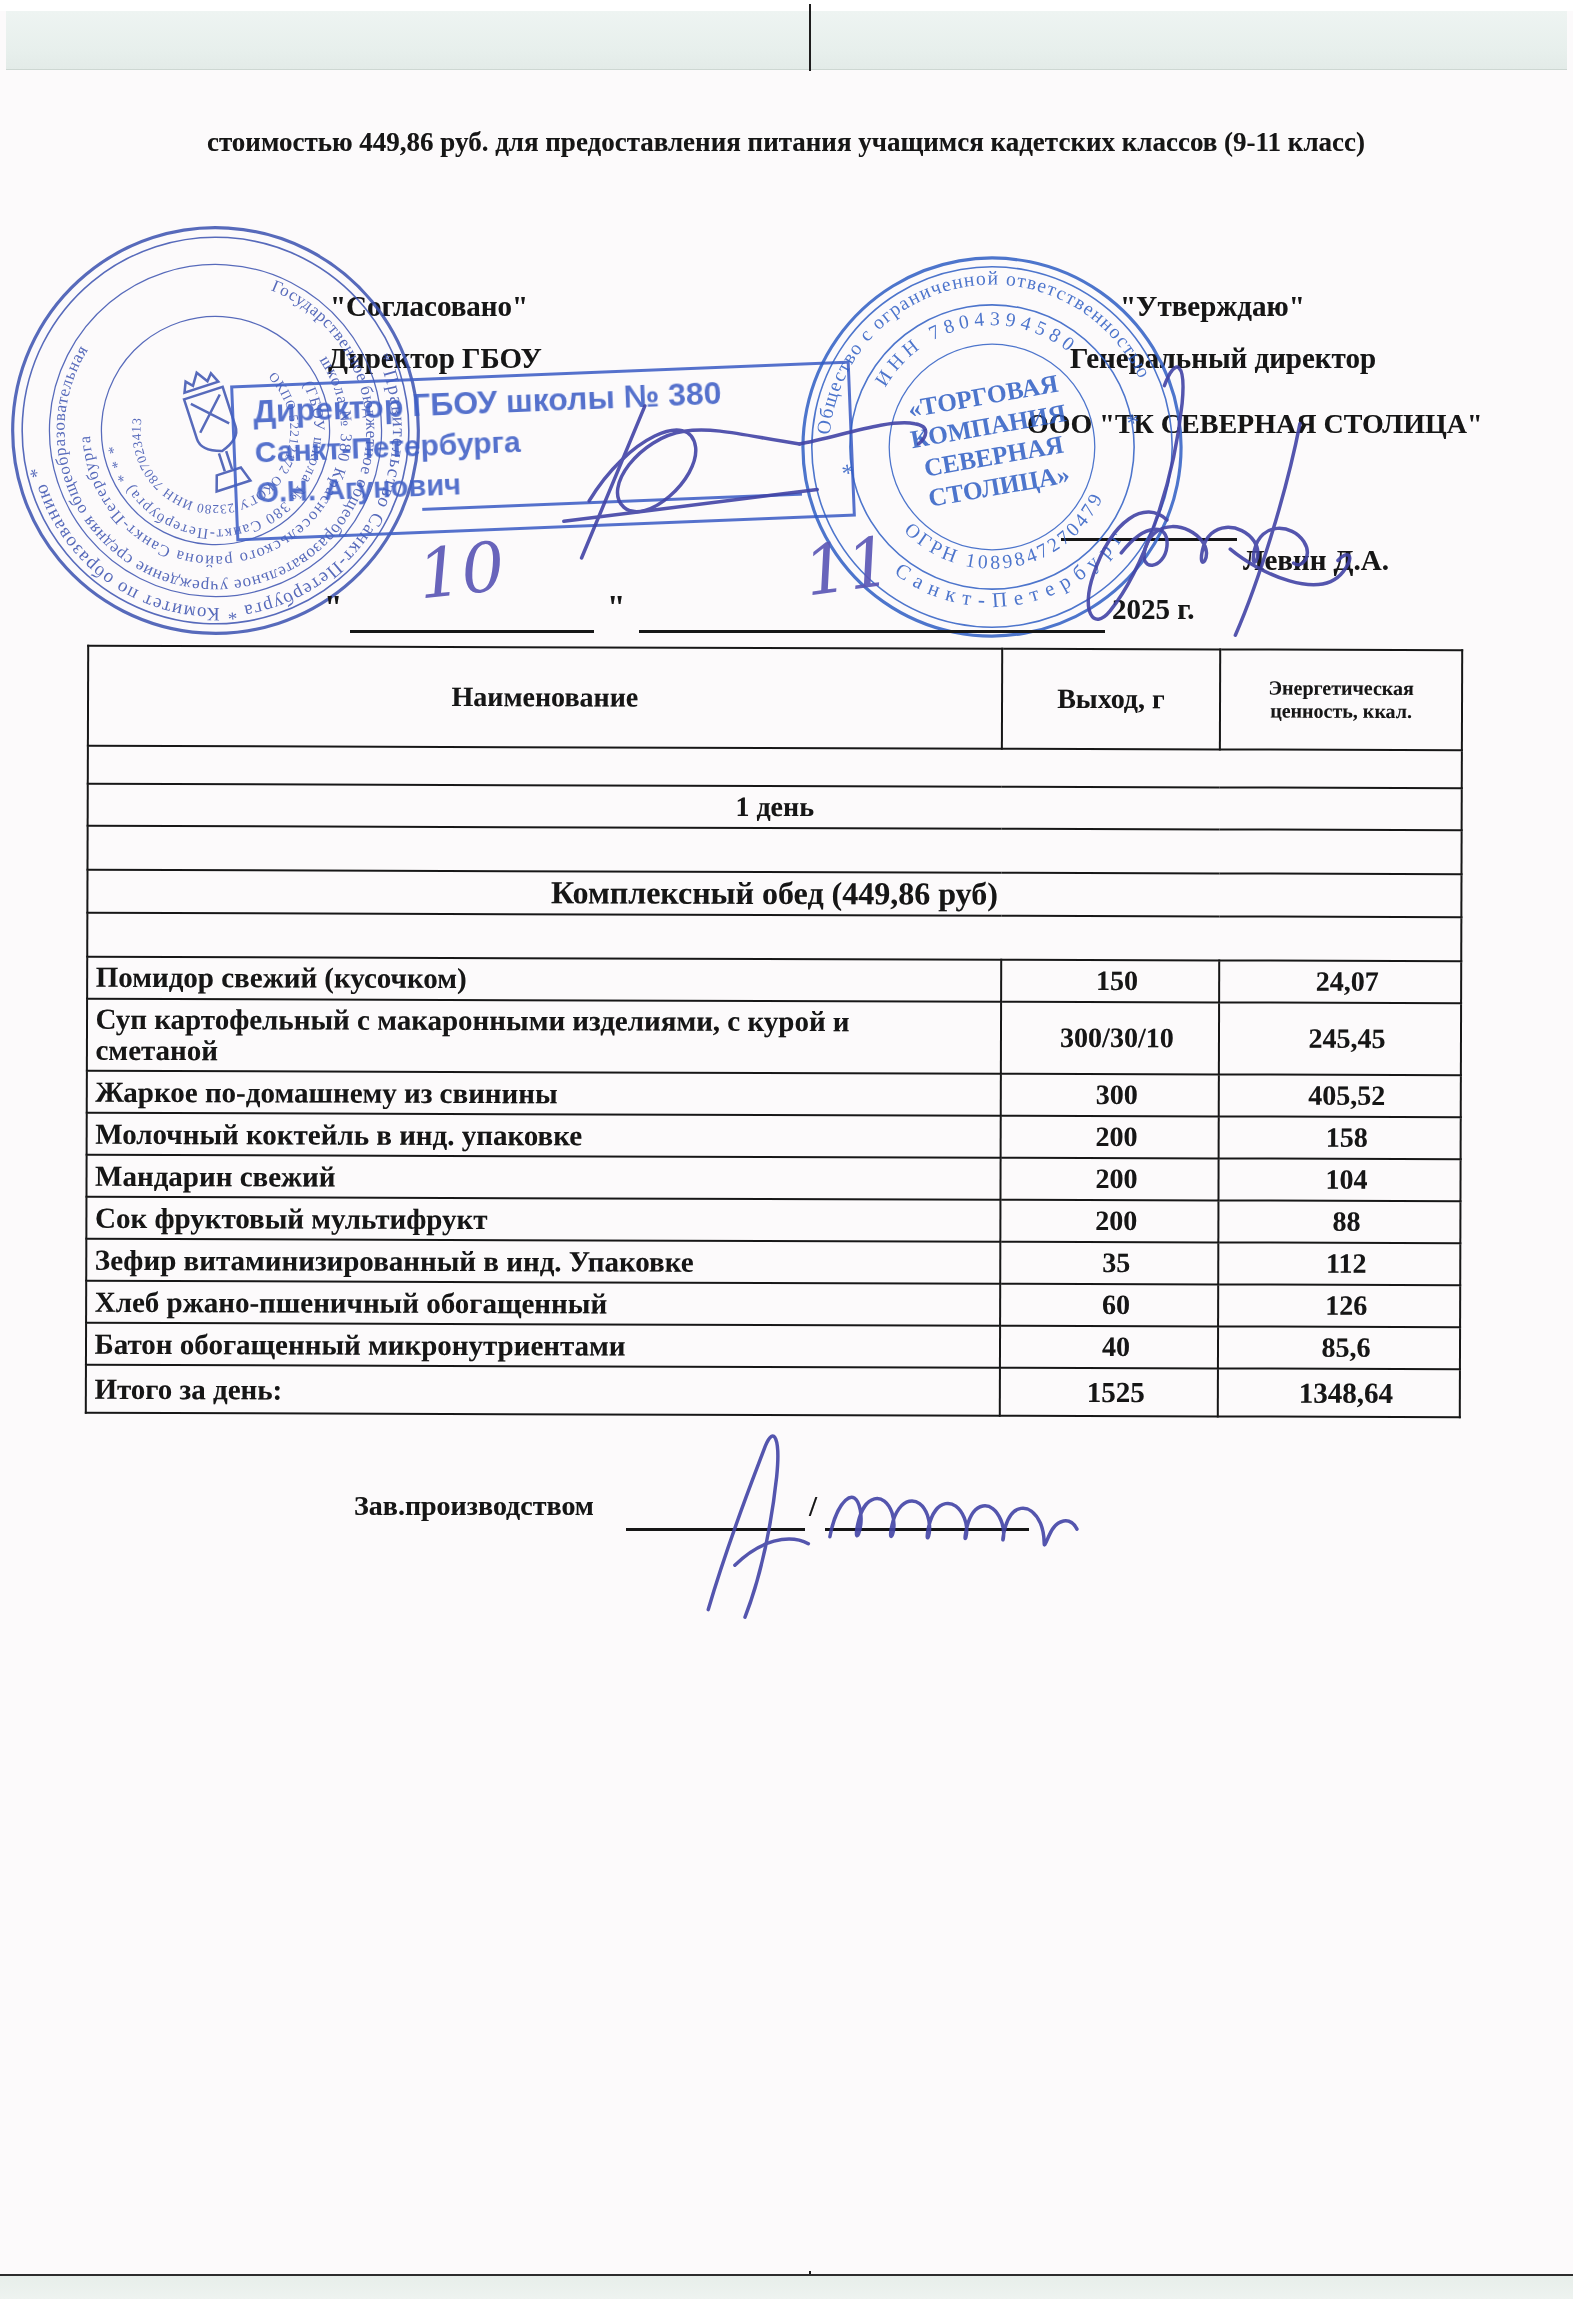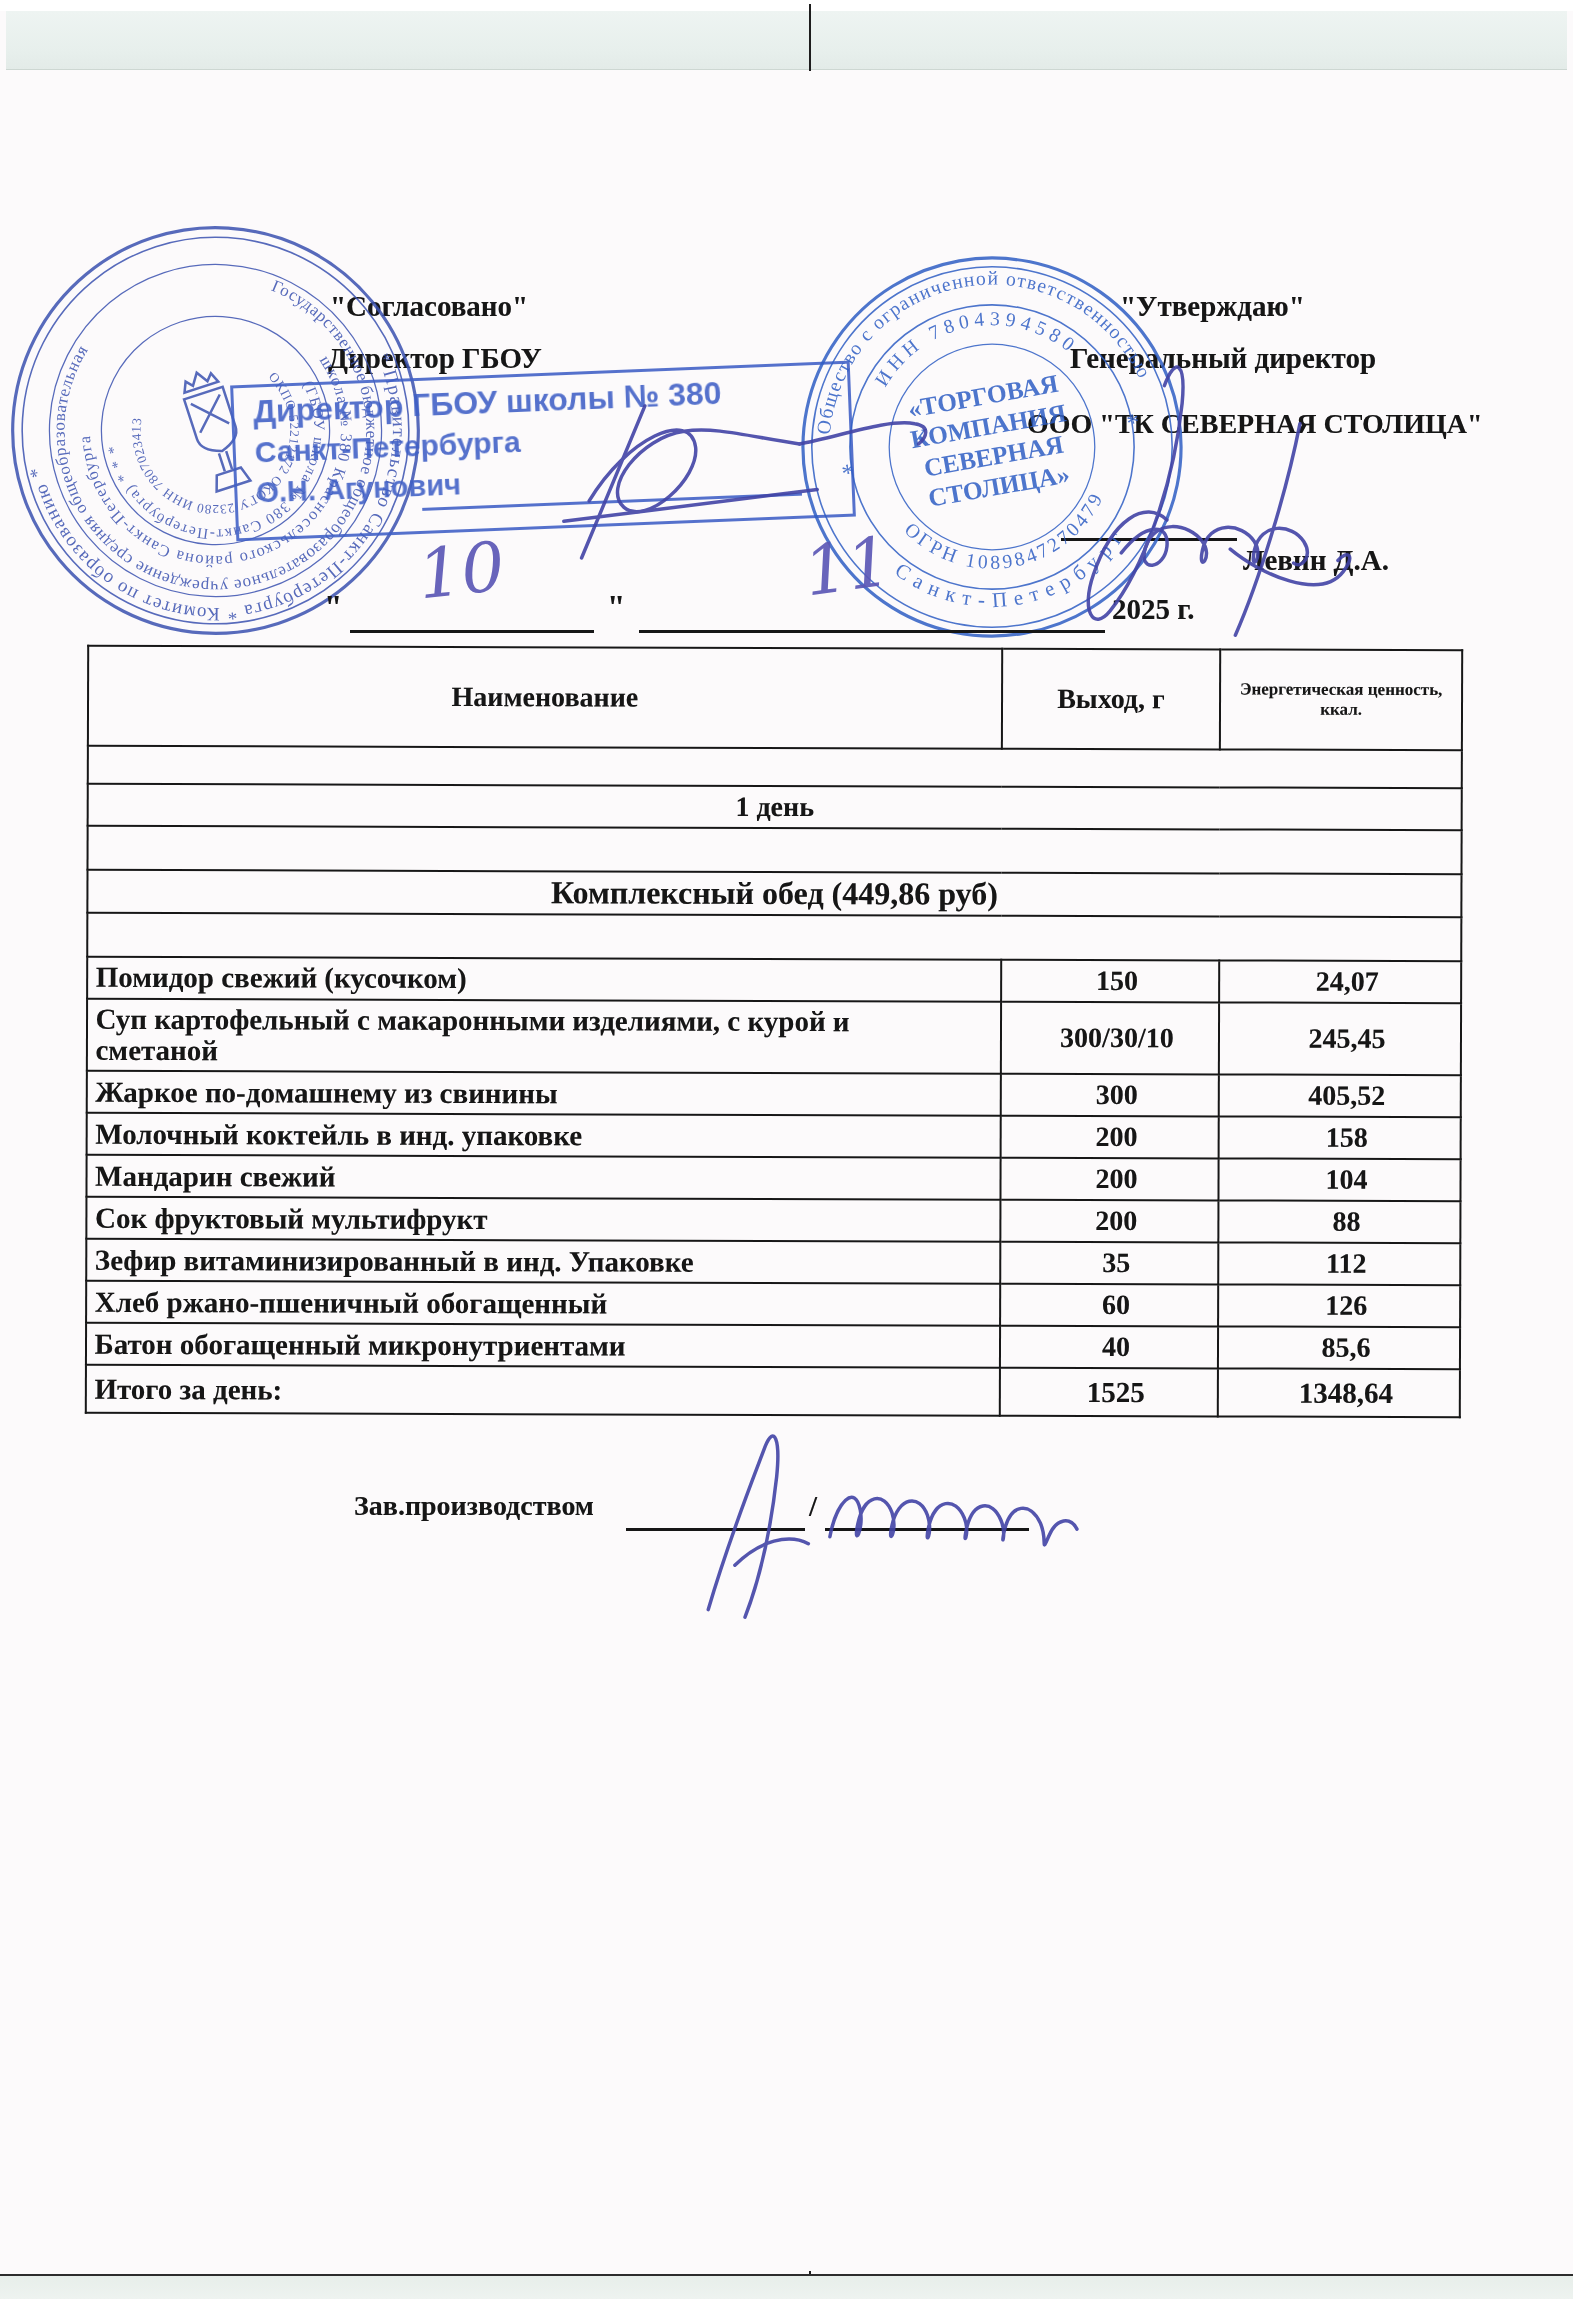--- a/index.html
+++ b/index.html
@@ -58,21 +58,21 @@
   
   table.menu{
     position:absolute;left:86px;top:647px;width:1376px;
     border-collapse:collapse;table-layout:fixed;transform:rotate(0.18deg);
     transform-origin:center center;
   }
   table.menu td{border:2.5px solid #171717;vertical-align:middle;
     text-shadow:0 0 0.6px rgba(20,20,20,.3);}
   td.c-head1{font-size:28px;font-weight:bold;text-align:center;}
   td.c-head2{font-size:28px;font-weight:bold;text-align:center;}
-  td.c-head3{font-size:17px;font-weight:bold;text-align:center;padding:0 16px;white-space:normal;}
+  td.c-head3{font-size:20px;font-weight:bold;text-align:center;padding:0 16px;white-space:normal;}
   tr.r-head{height:100px;}
   tr.r-sp1{height:38px;} tr.r-sp2{height:44px;} tr.r-sp3{height:44px;}
   tr.r-day{height:42px;} tr.r-meal{height:43px;}
   td.c-day{font-size:28px;font-weight:bold;text-align:center;}
   td.c-meal{font-size:32px;font-weight:bold;text-align:center;}
   tbody tr{height:42px;}
   td.c-name{font-size:29px;font-weight:bold;text-align:left;
     padding:3.8px 35px 3.8px 7.6px;line-height:1.08;white-space:normal;}
   td.c-num{font-size:28px;font-weight:bold;text-align:center;padding-left:15px;}
   tr.r-total{height:48px;}
@@ -82,20 +82,21 @@
 </head>
 <body>
 
 <div class="page">
 
   <div class="white-strip-top"></div>
   <div class="band-top"></div>
   <div class="fold fold-top"></div>
 
   <div class="title">
+    <div>стоимостью 449,86 руб. для предоставления питания учащимся кадетских классов (9-11 класс)</div>
   </div>
 
   <div class="txt status" style="left:330px;top:290px;">"Согласовано"</div>
   <div class="txt roleline" style="left:328px;top:342px;">Директор ГБОУ</div>
 
   <div class="txt status" style="left:1120px;top:290px;">"Утверждаю"</div>
   <div class="txt roleline" style="left:1070px;top:342px;">Генеральный директор</div>
   <div class="txt orgline" style="left:1027px;top:408px;">ООО "ТК СЕВЕРНАЯ СТОЛИЦА"</div>
   <div class="ink-line" style="left:1061px;top:538px;width:176px;height:3.2px;"></div>
   <div class="txt signer" style="left:1243px;top:508px;">Левин Д.А.</div>

